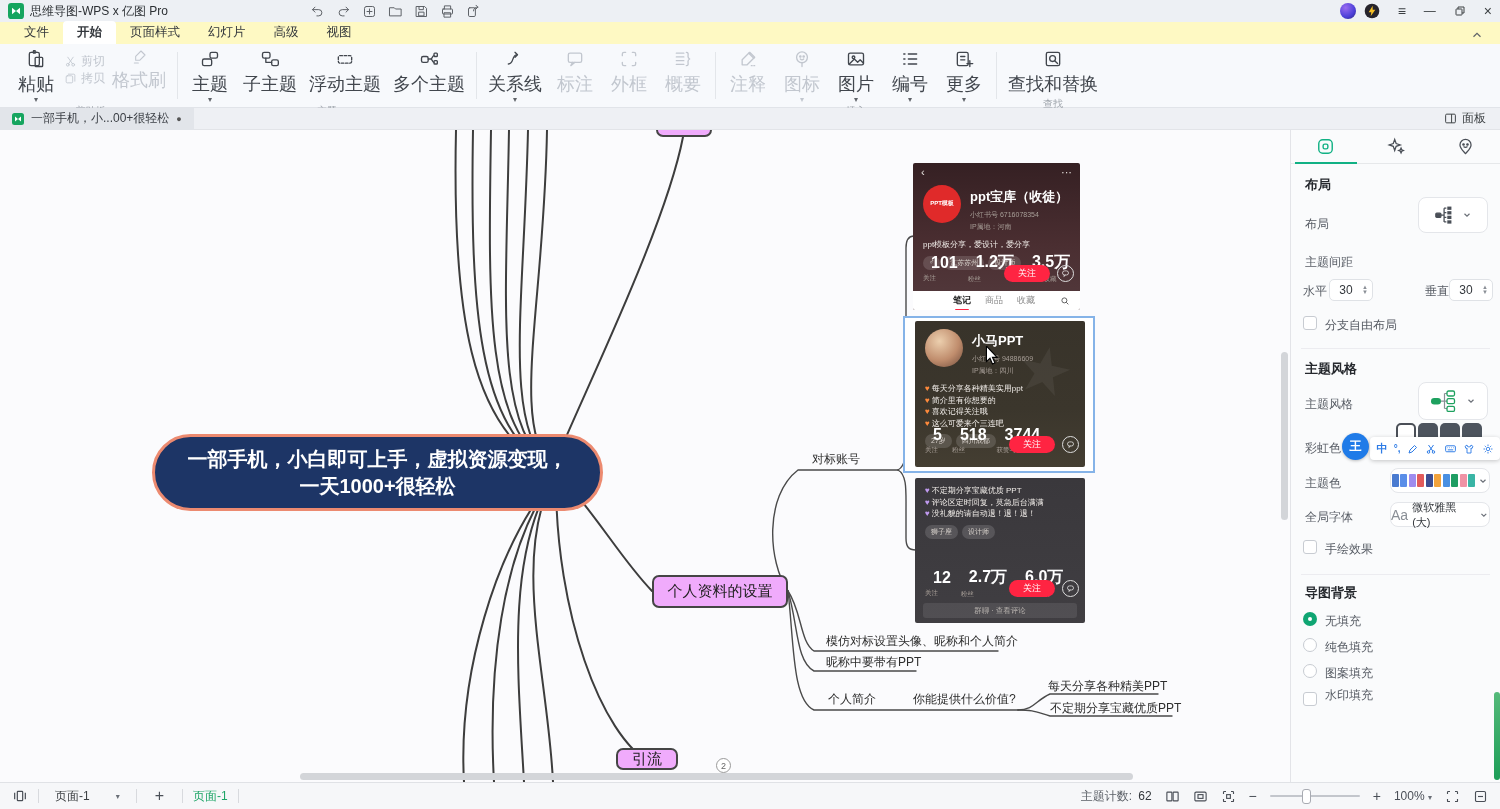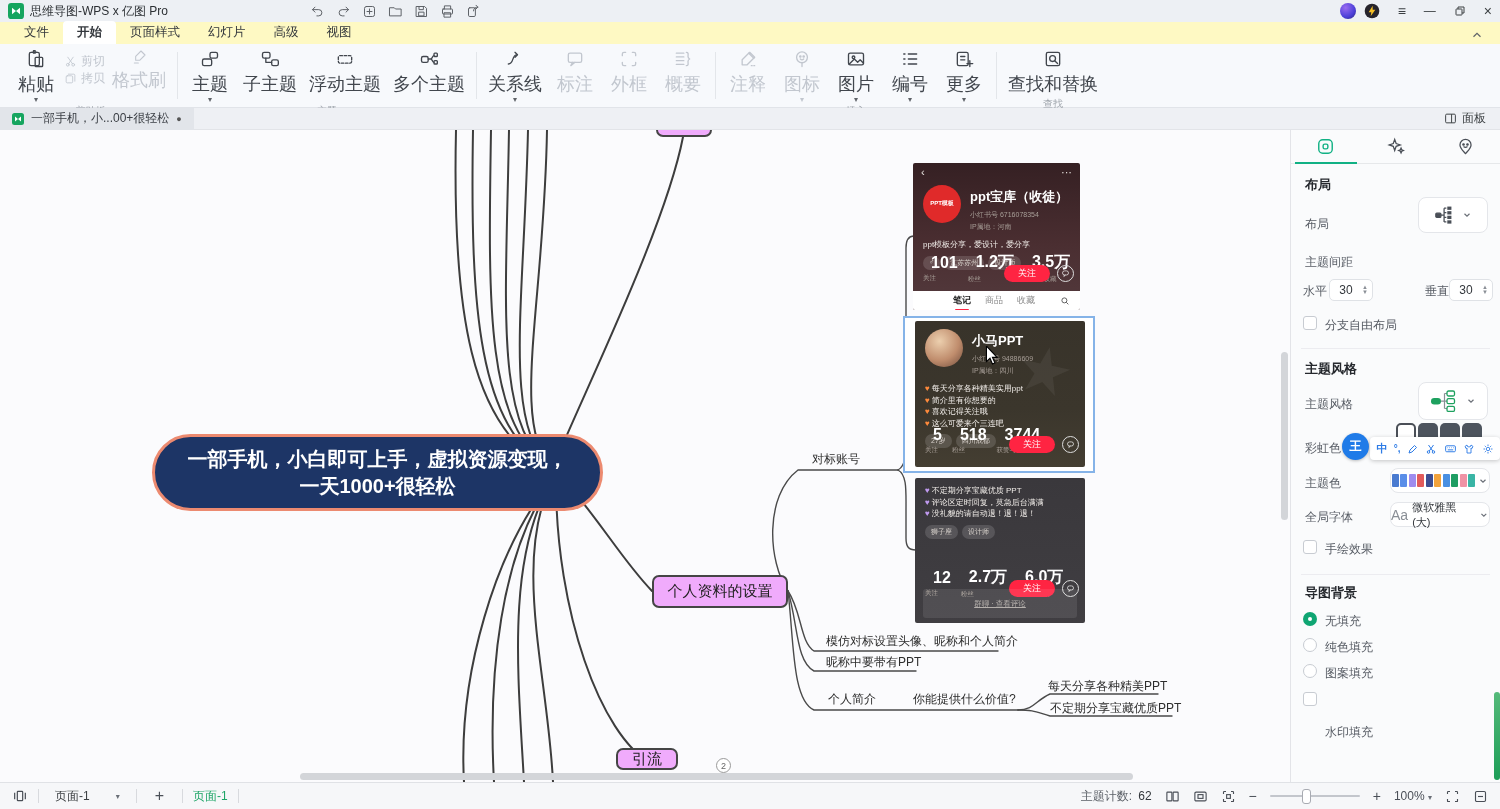--- a/index.html
+++ b/index.html
@@ -60,21 +60,21 @@
   .xc-stats{position:absolute;left:10px;right:8px;display:flex;align-items:center;gap:10px;}
   .xc-stat .v{font-size:16px;font-weight:bold;color:#fff;margin-left:8px;}
   .xc-stat .l{font-size:6.5px;color:#a89f98;margin-top:2px;white-space:nowrap;}
   .xc-follow{position:absolute;right:30px;width:46px;height:17px;border-radius:9px;background:#ff2442;color:#fff;font-size:9px;display:flex;align-items:center;justify-content:center;}
   .xc-msg{position:absolute;right:6px;width:17px;height:17px;border-radius:50%;border:1px solid #ddd;box-sizing:border-box;display:flex;align-items:center;justify-content:center;color:#eee;}
   .xc-tabs{position:absolute;left:0;right:0;bottom:0;height:19px;background:#fff;display:flex;align-items:center;gap:14px;padding-left:40px;}
   .xc-tab{font-size:9px;color:#8a8a8a;position:relative;}
   .xc-tab.active{color:#222;font-weight:bold;}
   .xc-tab.active:after{content:"";position:absolute;left:2px;right:2px;bottom:-4px;height:2px;background:#ff2442;border-radius:1px;}
   .xc-search{margin-left:auto;margin-right:10px;color:#555;}
-  .xc-footer{position:absolute;left:8px;right:8px;bottom:5px;height:29px;border-radius:3px;background:rgba(255,255,255,.09);color:#b5b0ac;font-size:7.5px;display:flex;align-items:center;justify-content:center;text-decoration:underline;}
+  .xc-footer{position:absolute;left:8px;right:8px;bottom:5px;height:15px;border-radius:3px;background:rgba(255,255,255,.09);color:#b5b0ac;font-size:7.5px;display:flex;align-items:center;justify-content:center;}
   .star-wm{position:absolute;right:12px;top:18px;font-size:64px;color:rgba(255,255,255,.06);transform:rotate(12deg);line-height:1;}
   
   #panel{position:absolute;left:1290px;top:130px;width:210px;height:652px;background:#fafbfc;border-left:1px solid #e3e4e8;box-sizing:border-box;}
   #ptabs{display:flex;height:33px;border-bottom:1px solid #e6e8ea;}
   .ptab{flex:1;display:flex;align-items:center;justify-content:center;color:#4a4f57;position:relative;}
   .ptab.active{color:#11b184;}
   .ptab.active:after{content:"";position:absolute;left:4px;right:4px;bottom:-1px;height:2.5px;background:#11b184;}
   .phead{position:absolute;left:14px;font-size:13px;font-weight:bold;color:#25282d;}
   .plabel{position:absolute;font-size:12px;color:#565b63;}
   .pctl{position:absolute;background:#fff;border:1px solid #e4e6ea;border-radius:8px;display:flex;align-items:center;justify-content:center;gap:6px;box-sizing:border-box;}
@@ -720,21 +720,21 @@
     <div class="phead" style="top:454px;">导图背景</div>
     <div id="bg-options">
         <div class="rdo on" style="top: 482px; left: 12px;"></div>
         <div class="plabel" style="top: 483px; left: 34px;">无填充</div>
         <div class="rdo" style="top: 508px; left: 12px;"></div>
         <div class="plabel" style="top: 509px; left: 34px;">纯色填充</div>
         <div class="rdo" style="top: 534px; left: 12px;"></div>
         <div class="plabel" style="top: 535px; left: 34px;">图案填充</div>
       </div>
     <div class="cbx" style="left:12px;top:562px;"></div>
-    <div class="plabel" style="left:34px;top:594px;">水印填充</div>
+    <div class="plabel" style="left:34px;top:557px;">水印填充</div>
   </div>
 
   <div id="rainbow-hidden">
       <span></span>
       <span></span>
       <span></span>
       <span></span>
     </div>
   <div id="ime-logo">王</div>
   <div id="ime-bar">

